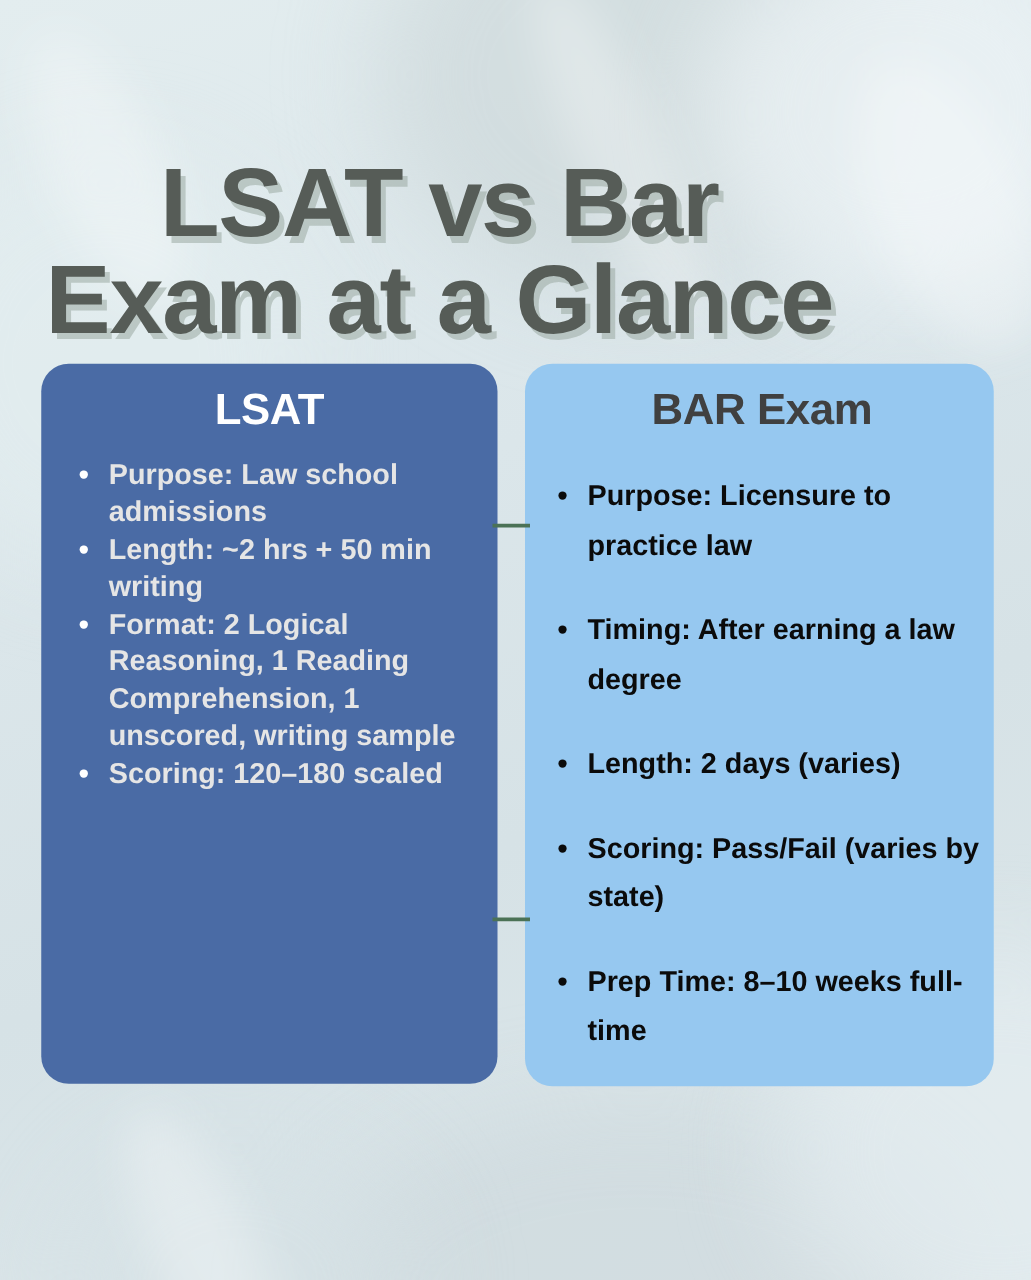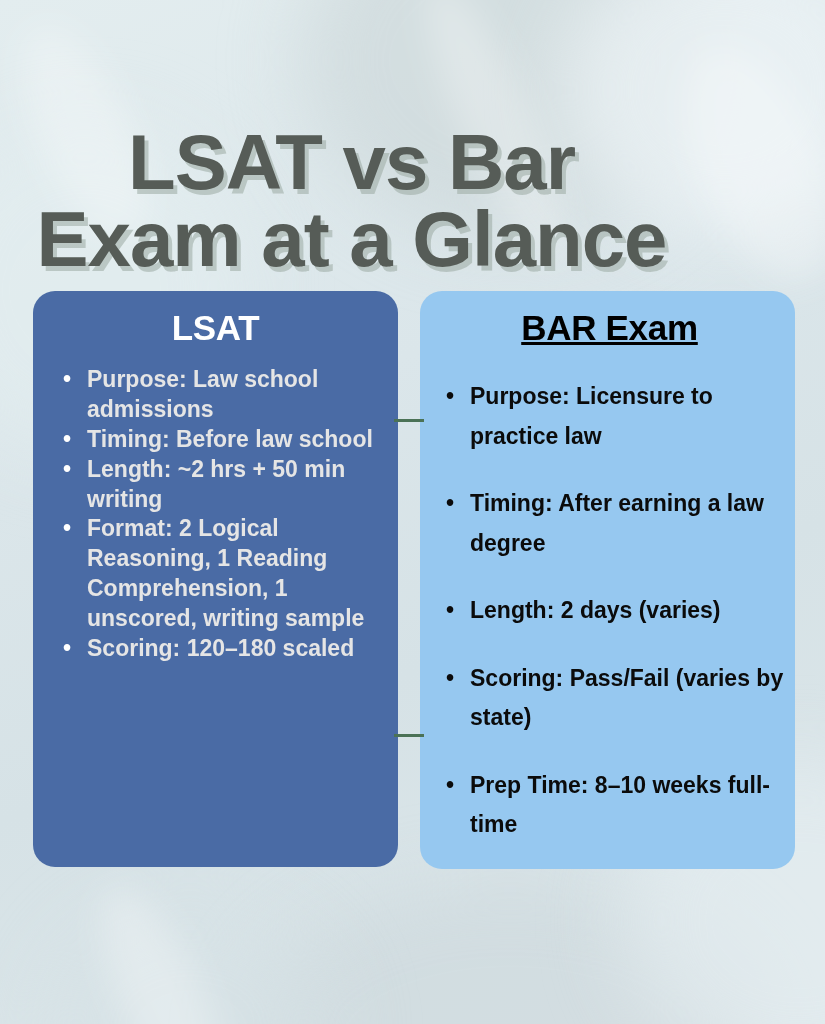--- a/index.html
+++ b/index.html
@@ -105,21 +105,21 @@
   .card-title {
     text-align: center;
     font-family: "Liberation Sans", sans-serif;
     font-weight: bold;
     font-size: 35px;
     line-height: 1.2;
     letter-spacing: -0.3px;
     margin: 0 0 16px 0;
   }
   .card.left .card-title { color: #ffffff; }
-  .card.right .card-title { color: #000000; text-decoration: underline; }
+  .card.right .card-title { color: #404040; }
 
   ul.bullets {
     list-style: none;
     margin: 0;
     padding: 0;
   }
   ul.bullets li {
     position: relative;
     font-weight: bold;
     font-size: 23px;
@@ -187,21 +187,20 @@
 
   <h1 id="title">LSAT vs Bar
 Exam at a Glance</h1>
 
   <div id="cards">
 
     <div class="card left">
       <div class="card-title">LSAT</div>
       <ul class="bullets">
         <li>Purpose: Law school admissions</li>
-        <li>Timing: Before law school</li>
         <li>Length: ~2 hrs + 50 min writing</li>
         <li>Format: 2 Logical Reasoning, 1 Reading Comprehension, 1 unscored, writing sample</li>
         <li>Scoring: 120–180 scaled</li>
       </ul>
     </div>
 
     <div class="card right">
       <div class="card-title">BAR Exam</div>
       <ul class="bullets">
         <li>Purpose: Licensure to practice law</li>

